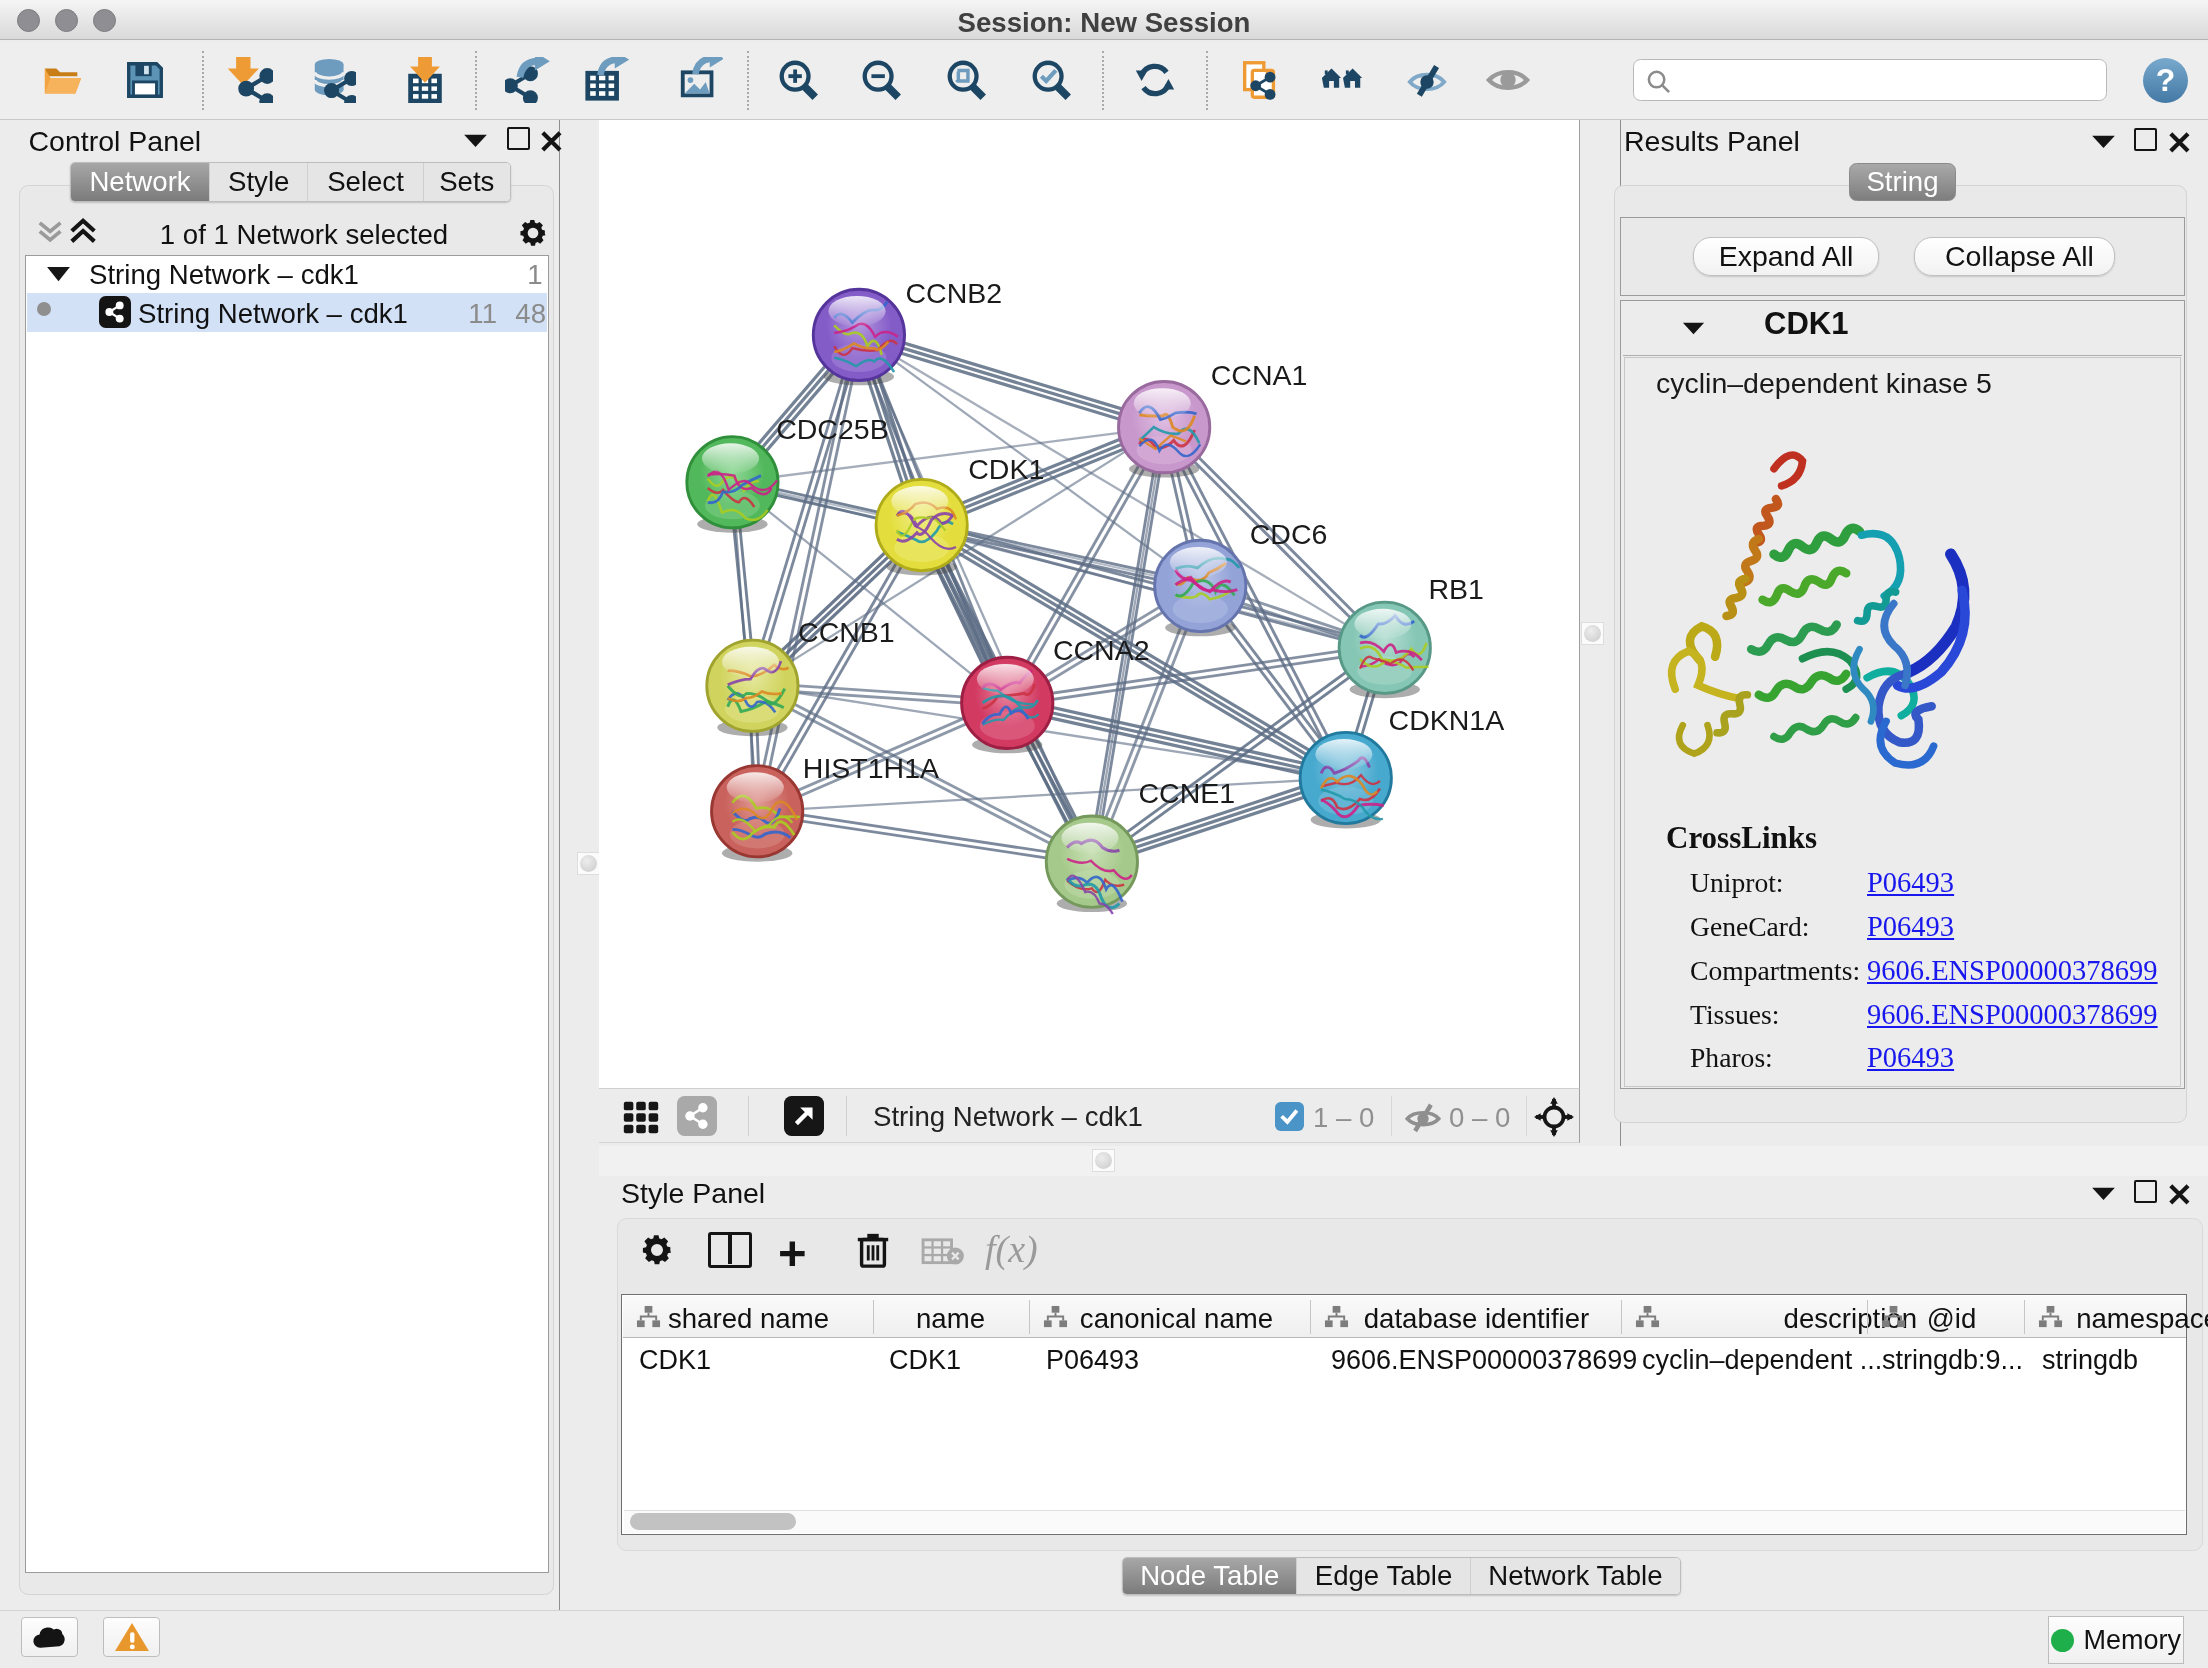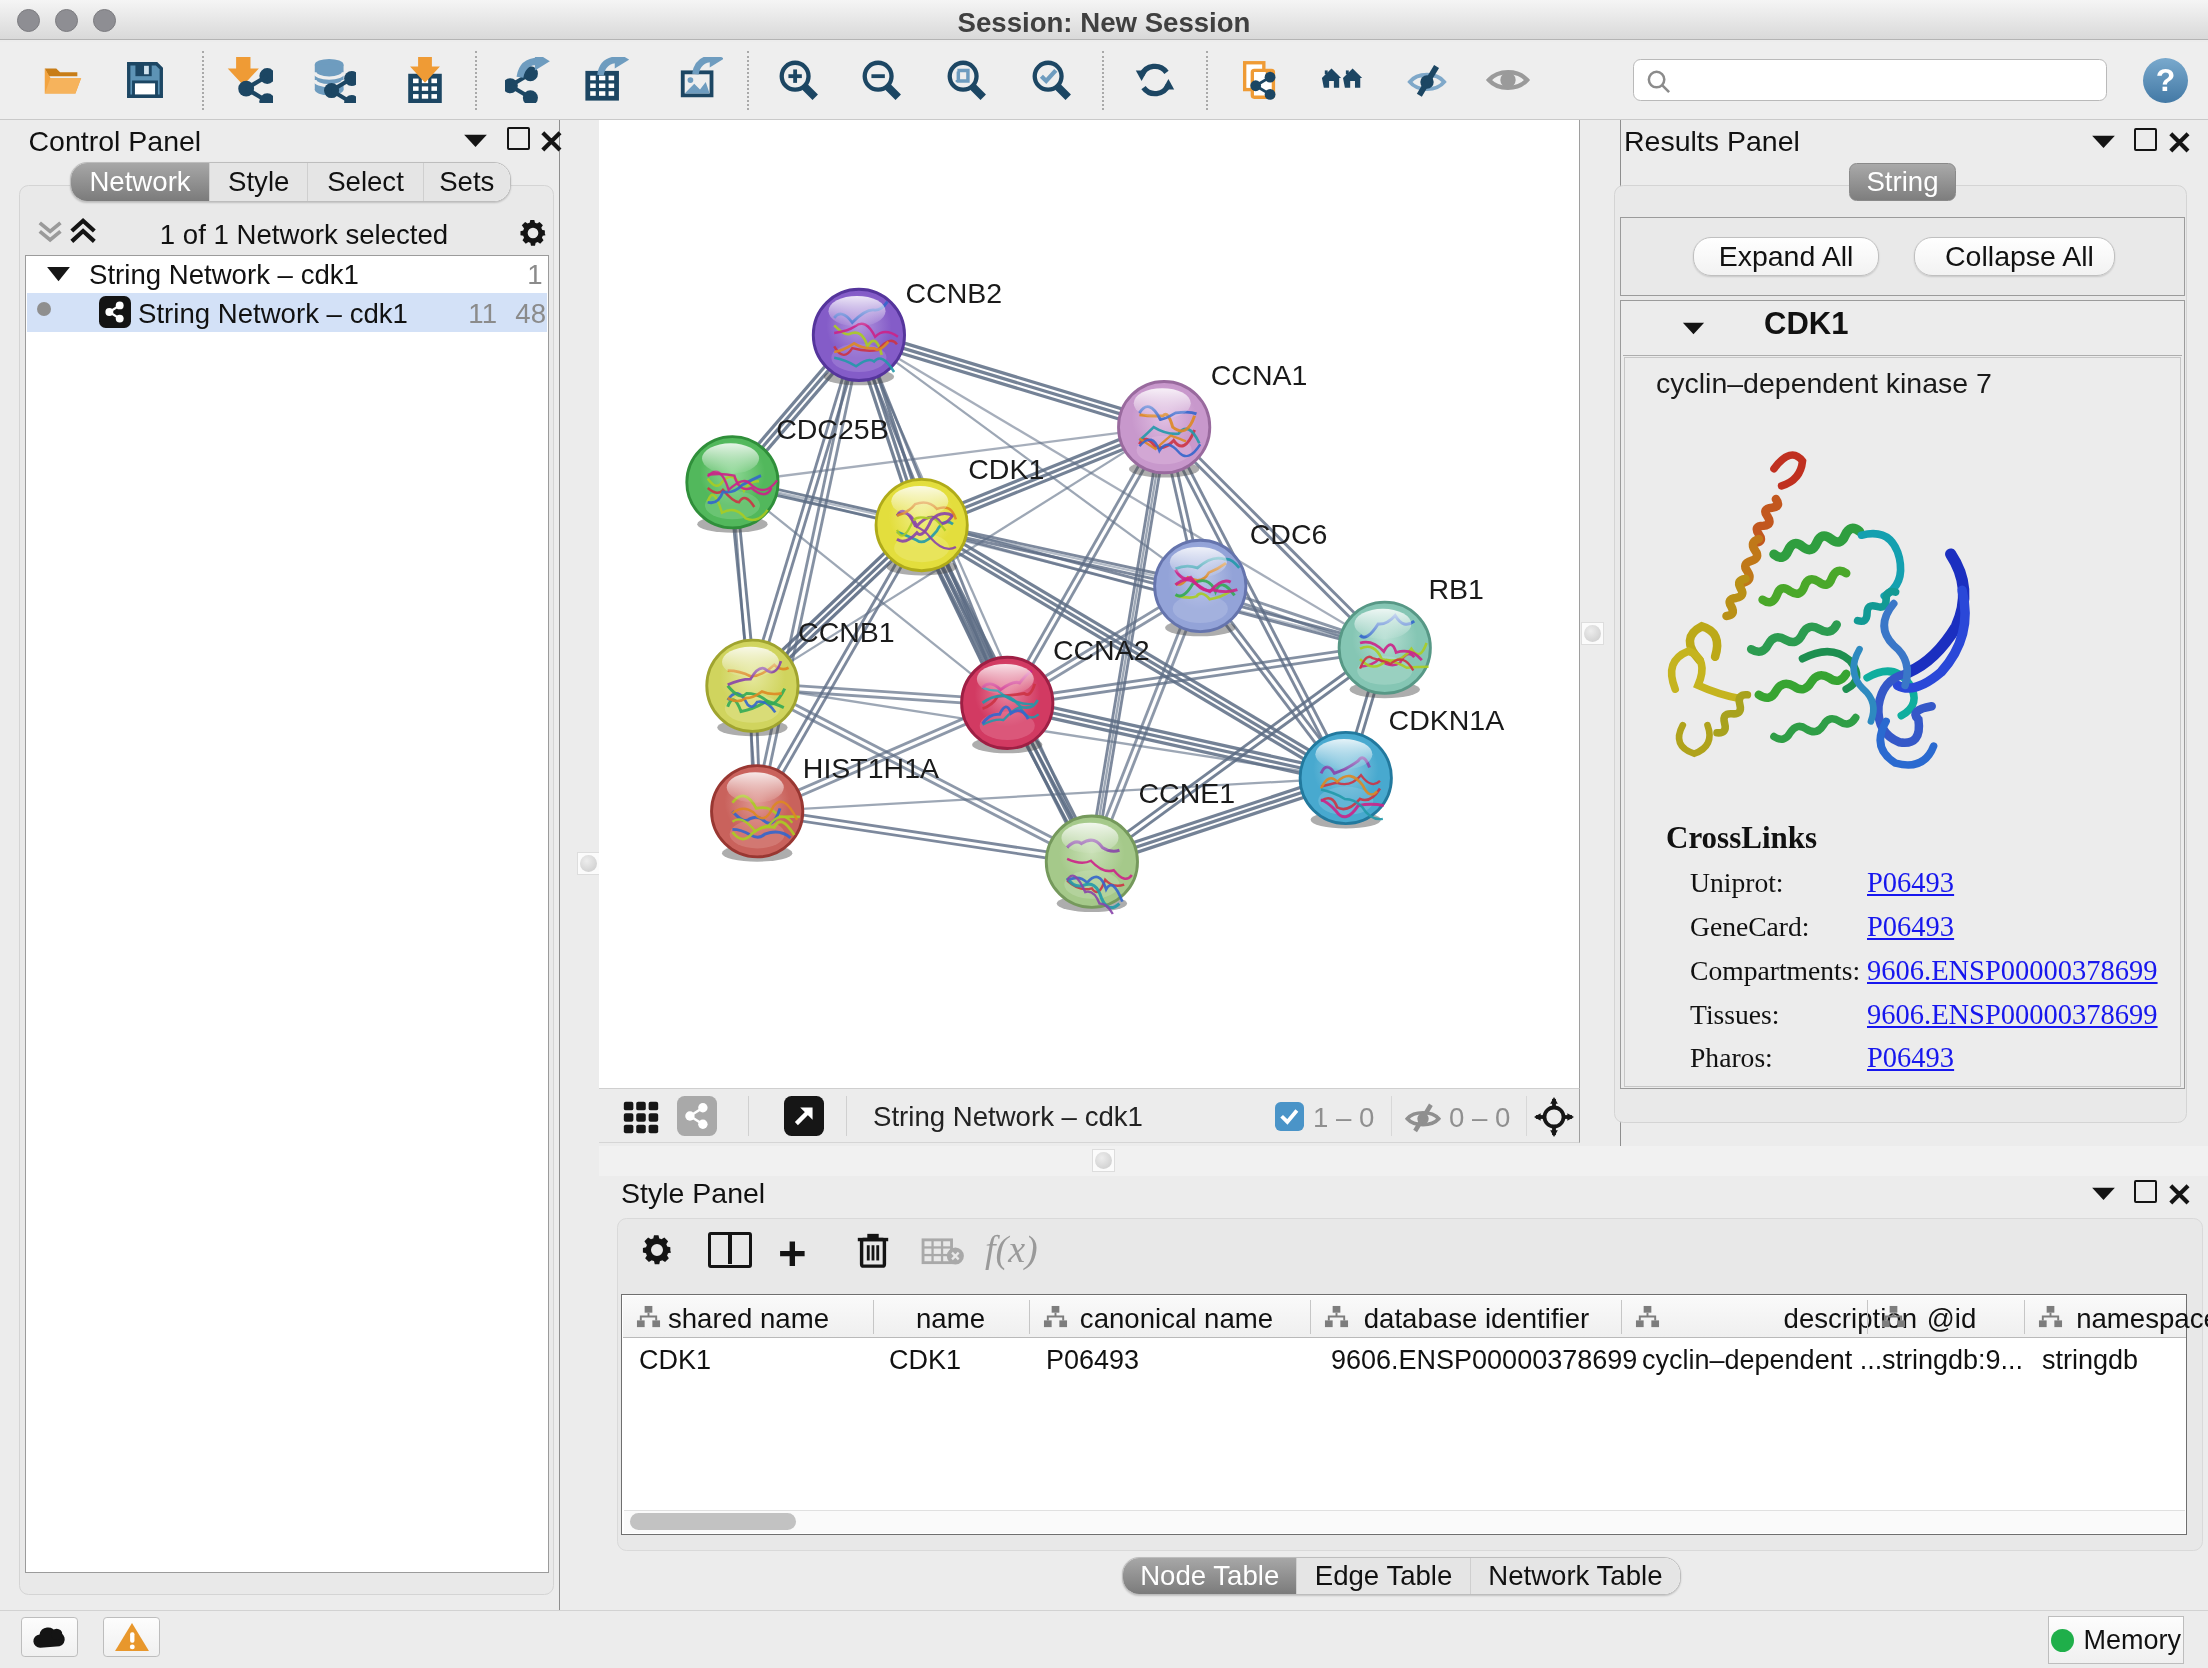--- a/index.html
+++ b/index.html
@@ -3,21 +3,21 @@
 *{margin:0;padding:0;box-sizing:border-box;}
 html,body{width:2208px;height:1668px;overflow:hidden;}
 body{font-family:"Liberation Sans",sans-serif;background:#ececec;position:relative;}
 .abs{position:absolute;}
 .titlebar{left:0;top:0;width:2208px;height:40px;background:linear-gradient(#f5f5f5,#d9d9d9);border-bottom:1.9px solid #b4b4b4;}
 .tl{border-radius:50%;width:23px;height:23px;top:8.6px;background:#8e8e93;border:1px solid #7c7c80;}
 .title{width:100%;text-align:center;top:6.7px;font-size:27.6px;font-weight:bold;color:#404040;}
 .toolbar{left:0;top:42px;width:2208px;height:78px;background:#eeeeee;border-bottom:1.9px solid #c9c9c9;}
 .tsep{top:51px;height:59px;width:0;border-left:2.9px dotted #a9a9a9;}
 .panel-title{font-size:28.5px;color:#111;}
-.tabseg{display:flex;height:40px;z-index:6;border-radius:17px;overflow:hidden;border:1px solid #bdbdbd;background:#fff;box-shadow:0 1px 1.9px rgba(0,0,0,.18);}
+.tabseg{display:flex;height:40px;z-index:6;border-radius:5px;overflow:hidden;border:1px solid #bdbdbd;background:#fff;box-shadow:0 1px 1.9px rgba(0,0,0,.18);}
 .tabseg .seg{display:flex;align-items:center;justify-content:center;font-size:27.6px;color:#111;background:#e5e5e5;border-left:1px solid #cfcfcf;}
 .tabseg .seg:first-child{border-left:none;}
 .tabseg .seg.sel{background:linear-gradient(#a7a7a7,#7b7b7b);color:#fff;}
 .subpanel{background:#e9e9e9;border:1px solid #d4d4d4;border-radius:9.5px;}
 .whitebox{background:#fff;border:1.9px solid #9b9b9b;}
 .btn{background:linear-gradient(#ffffff,#f2f2f2);border:1px solid #c0c0c0;border-radius:18px;box-shadow:0 1px 1.9px rgba(0,0,0,.15);display:flex;align-items:center;justify-content:center;font-size:28.5px;color:#111;}
 .statusbar{left:0;top:1610px;width:2208px;height:58px;background:#ececec;border-top:1.9px solid #d2d2d2;}
 .sqbtn{width:57px;height:40px;background:linear-gradient(#fdfdfd,#f0f0f0);border:1.9px solid #bdbdbd;border-radius:3.8px;display:flex;align-items:center;justify-content:center;}
 a.link{color:#1717ee;text-decoration:underline;}
 .serif{font-family:"Liberation Serif",serif;}
@@ -617,21 +617,21 @@
 <div class="abs" style="left:1620px;top:217px;width:565px;height:79px;border:1.9px solid #9b9b9b;"></div>
 <div class="abs btn" style="left:1693px;top:237px;width:186px;height:39px;">Expand All</div>
 <div class="abs btn" style="left:1914px;top:237px;width:201px;height:39px;padding-left:10px;">Collapse All</div>
 <div class="abs" style="left:1620px;top:300px;width:565px;height:789px;border:1.9px solid #9b9b9b;background:#ececec;"></div>
 <svg class="abs" style="left:1682px;top:320px" width="23" height="16" viewBox="0 0 26 18">
     <path d="M1 3 L25 3 L13 16 Z" fill="#141414"></path>
   </svg>
 <div class="abs" style="left:1764px;top:306px;font-size:31px;font-weight:bold;color:#111;">CDK1</div>
 <div class="abs" style="left:1623px;top:355px;width:559px;border-top:1.9px solid #adadad;"></div>
 <div class="abs" style="left:1624px;top:357px;width:557px;height:730px;border:1.9px solid #c7c7c7;background:#ececec;"></div>
-<div class="abs" style="left:1656px;top:367px;font-size:28.5px;color:#1a1a1a;">cyclin–dependent kinase 7</div>
+<div class="abs" style="left:1656px;top:367px;font-size:28.5px;color:#1a1a1a;">cyclin–dependent kinase 5</div>
 <svg class="abs" style="left:1660px;top:440px" width="323" height="350" viewBox="0 0 340 368">
     <path d="M 120 30 Q 138 6 150 22 Q 148 42 128 48" fill="none" stroke="#c03020" stroke-width="8" stroke-linecap="round"></path>
     <path d="M 100 108 Q 110 107 104 99 Q 98 90 109 90 Q 119 89 113 80 Q 107 72 118 71 Q 128 70 122 62" fill="none" stroke="#c2571e" stroke-width="9" stroke-linecap="round"></path>
     <path d="M 88 150 Q 98 147 92 138 Q 86 130 96 127 Q 106 124 100 116 Q 94 107 104 104" fill="none" stroke="#c07818" stroke-width="9" stroke-linecap="round"></path>
     <path d="M 70 185 Q 80 184 75 175 Q 70 167 80 166 Q 90 164 85 156 Q 80 147 90 146" fill="none" stroke="#b99016" stroke-width="9" stroke-linecap="round"></path>
     <path d="M 42 232 Q 20 208 44 196 Q 66 202 58 228" fill="none" stroke="#bca918" stroke-width="9" stroke-linecap="round"></path>
     <path d="M 16 262 Q 4 232 30 222 Q 52 230 40 258 Q 62 268 84 272" fill="none" stroke="#c5b41f" stroke-width="8" stroke-linecap="round"></path>
     <path d="M 60 308 Q 71 309 68 298 Q 65 287 76 288 Q 87 289 84 278 Q 81 267 92 268" fill="none" stroke="#a8a21e" stroke-width="8" stroke-linecap="round"></path>
     <path d="M 24 300 Q 12 322 36 330 Q 58 322 50 300" fill="none" stroke="#b0a31c" stroke-width="7" stroke-linecap="round"></path>
     <path d="M 120 120 Q 130 128 135 116 Q 140 104 150 112 Q 160 120 165 108 Q 170 96 180 104 Q 190 112 195 100 Q 200 88 210 96" fill="none" stroke="#2f9e3f" stroke-width="10" stroke-linecap="round"></path>

